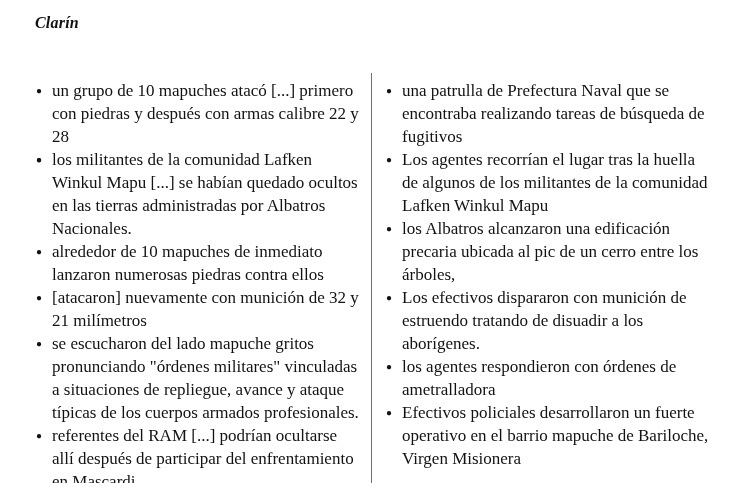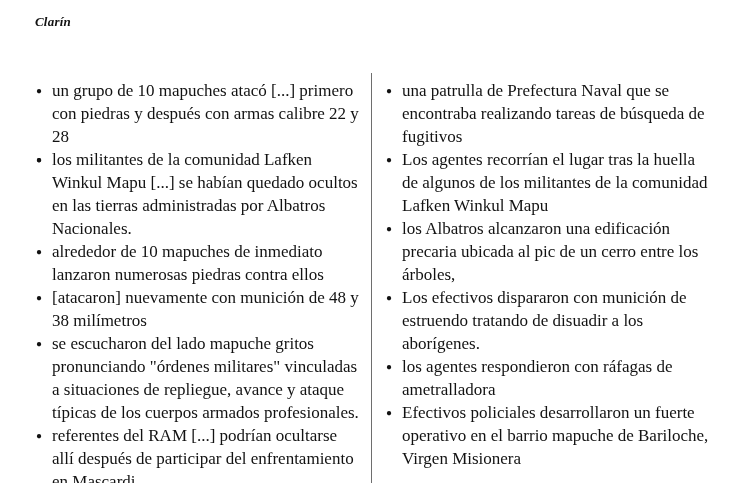--- a/index.html
+++ b/index.html
@@ -14,21 +14,21 @@
   .page {
     position: relative;
     width: 745px;
     height: 483px;
     background: #ffffff;
   }
   .source-title {
     position: absolute;
     left: 35px;
     top: 14px;
-    font-size: 13px;
+    font-size: 16px;
     font-weight: bold;
     font-style: italic;
     letter-spacing: 0.2px;
     color: #121212;
   }
   .columns {
     position: absolute;
     left: 35px;
     top: 73px;
     width: 678px;
@@ -91,21 +91,21 @@
         <li>
           <span class="bullet">●</span>
           <span>los militantes de la comunidad Lafken Winkul Mapu [...] se habían quedado ocultos en las tierras administradas por Albatros Nacionales.</span>
         </li>
         <li>
           <span class="bullet">●</span>
           <span>alrededor de 10 mapuches de inmediato lanzaron numerosas piedras contra ellos</span>
         </li>
         <li>
           <span class="bullet">●</span>
-          <span>[atacaron] nuevamente con munición de 48 y 38 milímetros</span>
+          <span>[atacaron] nuevamente con munición de 32 y 21 milímetros</span>
         </li>
         <li>
           <span class="bullet">●</span>
           <span>se escucharon del lado mapuche gritos pronunciando "órdenes militares" vinculadas a situaciones de repliegue, avance y ataque típicas de los cuerpos armados profesionales.</span>
         </li>
         <li>
           <span class="bullet">●</span>
           <span>referentes del RAM [...] podrían ocultarse allí después de participar del enfrentamiento en Mascardi</span>
         </li>
       </ul>
@@ -126,21 +126,21 @@
         <li>
           <span class="bullet">●</span>
           <span>los Albatros alcanzaron una edificación precaria ubicada al pic de un cerro entre los árboles,</span>
         </li>
         <li>
           <span class="bullet">●</span>
           <span>Los efectivos dispararon con munición de estruendo tratando de disuadir a los aborígenes.</span>
         </li>
         <li>
           <span class="bullet">●</span>
-          <span>los agentes respondieron con ráfagas de ametralladora</span>
+          <span>los agentes respondieron con órdenes de ametralladora</span>
         </li>
         <li>
           <span class="bullet">●</span>
           <span>Efectivos policiales desarrollaron un fuerte operativo en el barrio mapuche de Bariloche, Virgen Misionera</span>
         </li>
       </ul>
     </div>
 
   </div>
 </div>

